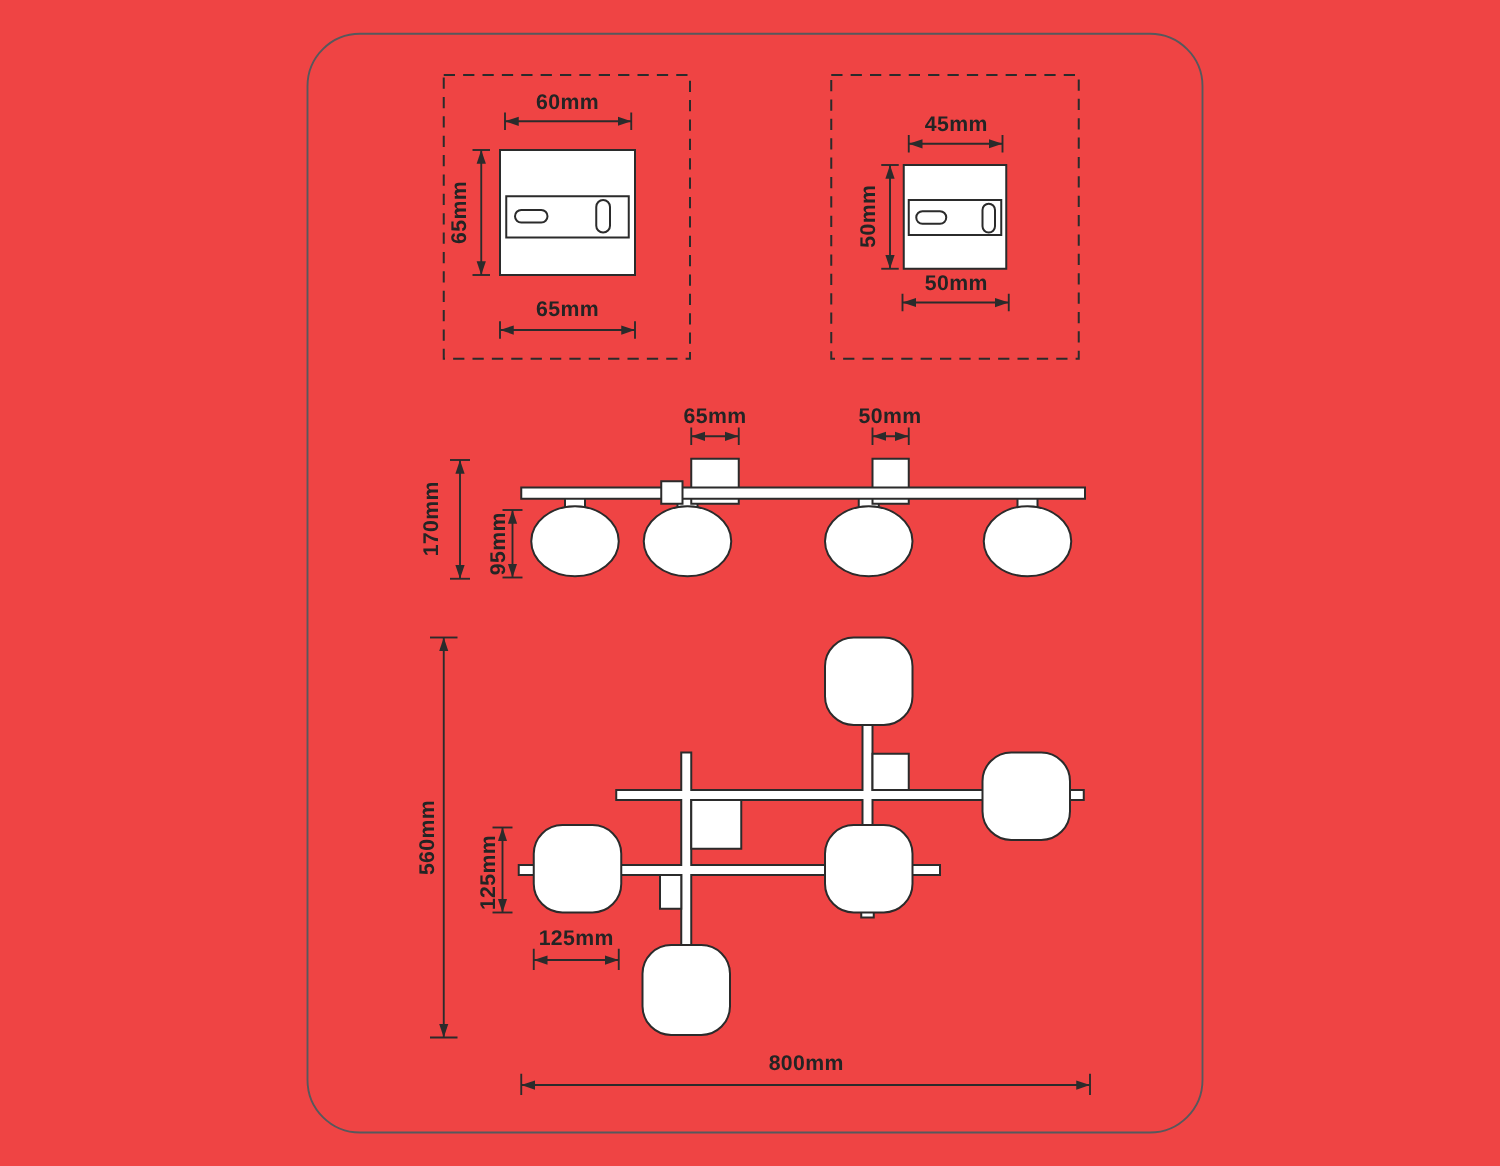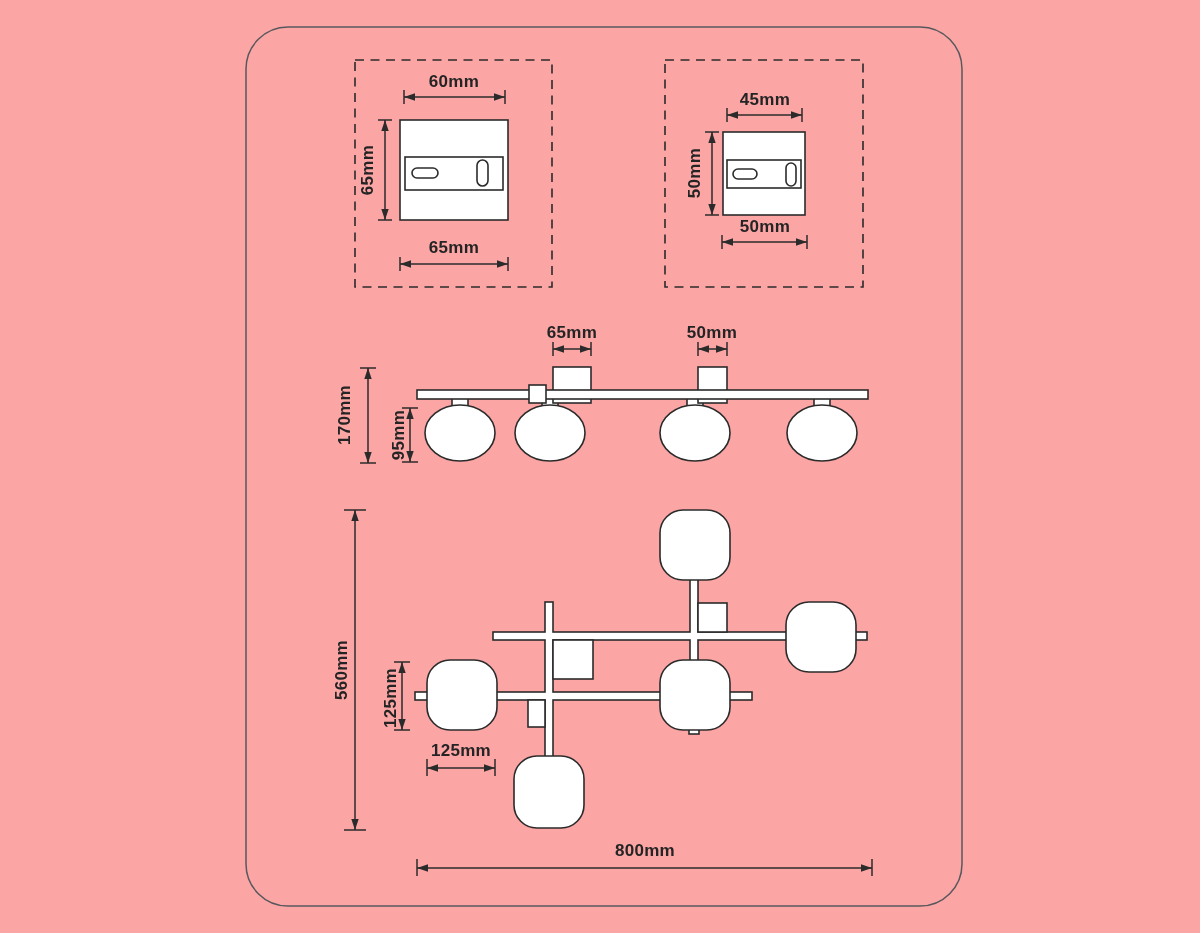--- a/index.html
+++ b/index.html
@@ -1,17 +1,17 @@
 <!DOCTYPE html>
 <html><head>
 <meta charset="utf-8">
 <style>
   html,body { margin:0; padding:0; background:#eef0f2; }
   .stage {
-    position:relative; width:1200px; height:933px; background:#fca5a5;
+    position:relative; width:1200px; height:933px; background:#ef4444;
     font-family:"Liberation Sans", sans-serif; overflow:hidden; margin:0 auto;
   }
   svg { display:block; }
   .wfill { fill:#ffffff; stroke:#2b2b2b; stroke-width:1.6; }
   .blk   { fill:#2b2b2b; stroke:none; }
   .wht   { fill:#ffffff; stroke:none; }
   .dash  { fill:none; stroke:#2b2b2b; stroke-width:1.6; stroke-dasharray:9 6.5; }
   .dim   { stroke:#2b2b2b; stroke-width:1.5; fill:none; }
   .frame { fill:none; stroke:#57585c; stroke-width:1.5; }
   text.lbl {

